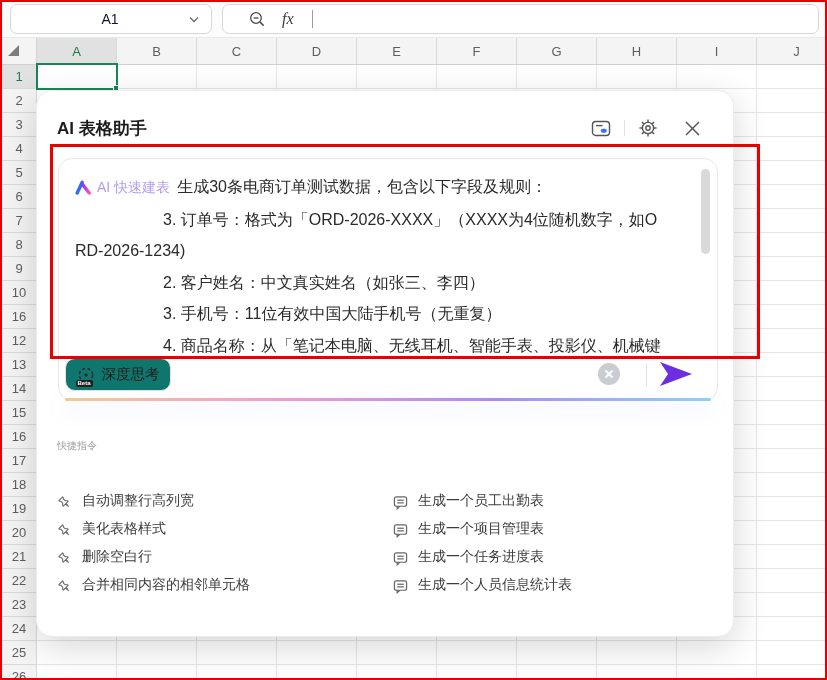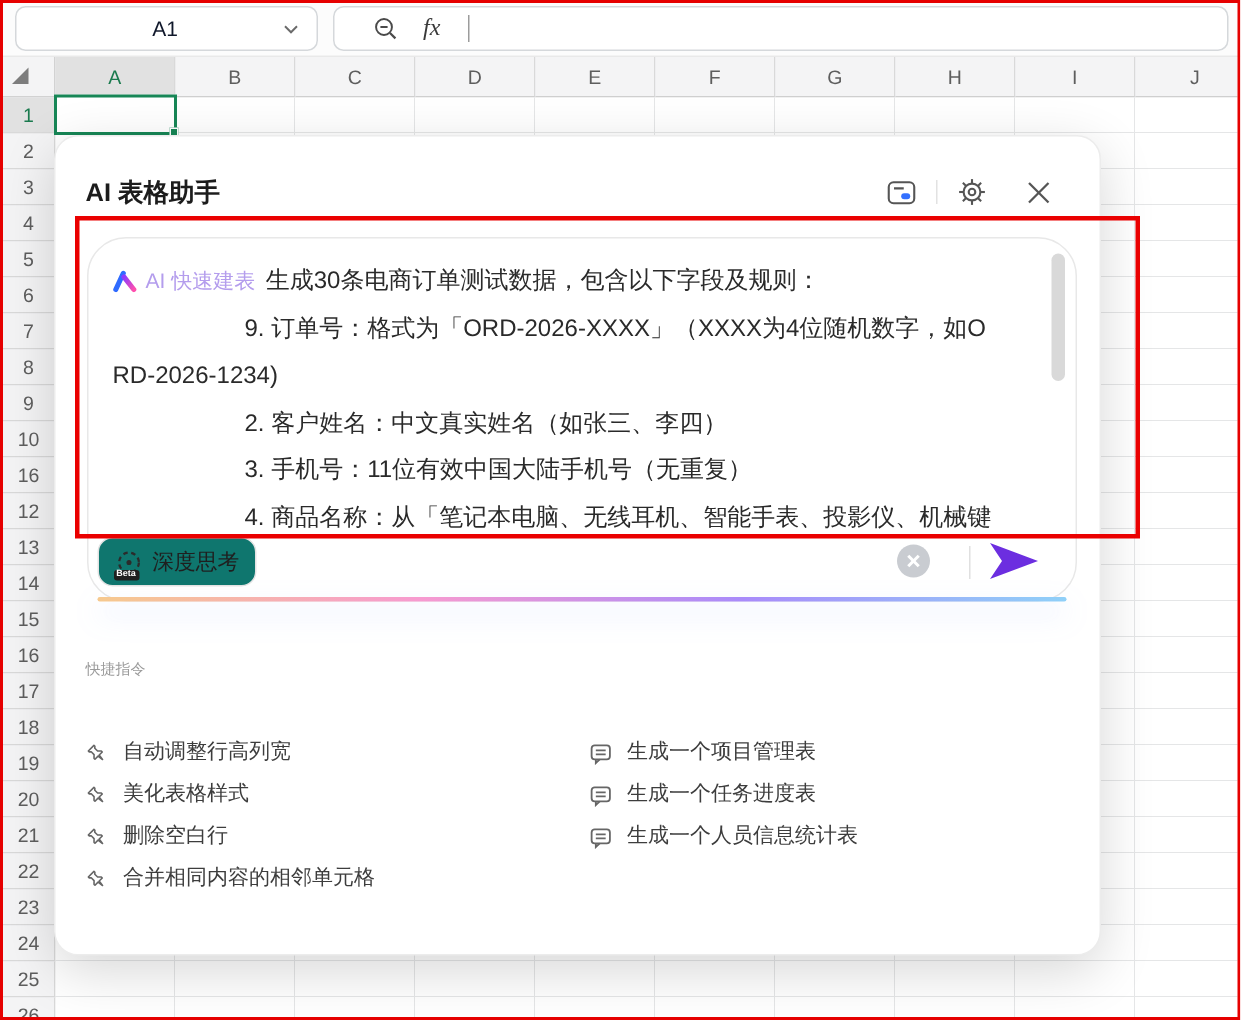--- a/index.html
+++ b/index.html
@@ -38,21 +38,21 @@
   .dialog{position:absolute;left:36px;top:90px;width:698px;height:547px;background:#fff;border:1px solid #ececec;border-radius:16px;box-shadow:0 10px 36px rgba(0,0,0,.16);z-index:10;}
   .dlg-title{position:absolute;left:20px;top:26px;font-size:17px;font-weight:bold;color:#1c1c1c;}
   .dlg-icons{position:absolute;right:30px;top:26px;display:flex;align-items:center;gap:12px;}
   .vdiv{width:1px;height:16px;background:#e2e2e2;}
   .icon-btn{display:flex;align-items:center;justify-content:center;width:22px;height:22px;cursor:pointer;}
 
   
   .red-rect{position:absolute;left:50px;top:144px;width:710px;height:215px;border:3px solid #ea0000;z-index:60;pointer-events:none;}
 
   
-  .prompt-box{position:absolute;left:21px;top:67px;width:660px;height:243px;border:1px solid #e8e8e8;border-radius:26px;background:#fff;}
+  .prompt-box{position:absolute;left:21px;top:67px;width:660px;height:243px;border:1px solid #e8e8e8;border-radius:14px;background:#fff;}
   .prompt-box::after{content:"";position:absolute;left:6px;right:6px;bottom:-1px;height:3px;border-radius:3px;
     background:linear-gradient(90deg,#f6c98e,#f79ad0,#a98bfa,#8fd0f8);box-shadow:0 8px 18px rgba(140,170,255,.35);}
   .prompt-text{position:absolute;left:16px;right:26px;top:13px;font-size:16px;color:#2a2a2a;}
   .prompt-line{height:31.5px;line-height:31.5px;white-space:nowrap;overflow:hidden;}
   .prompt-line.indent{padding-left:88px;}
   .intro-line{display:flex;align-items:center;height:31.5px;white-space:nowrap;}
   .ai-tag{display:inline-flex;align-items:center;gap:5px;margin-right:7px;}
   .ai-tag .tag-label{font-size:14px;color:#b49ded;}
   .pscroll{position:absolute;right:7px;top:10px;width:9px;height:85px;border-radius:5px;background:#d9d9d9;}
 
@@ -199,21 +199,21 @@
                     <stop offset="1" stop-color="#ff4fae"></stop>
                   </linearGradient>
                 </defs>
               <path d="M2.2 13 L7.2 2.2" stroke="#2f6bff" stroke-width="3.4" stroke-linecap="round" fill="none"></path>
               <path d="M7.6 4.6 L14.2 13" stroke="url(#lg1)" stroke-width="3.4" stroke-linecap="round" fill="none"></path>
             </svg>
             <span class="tag-label">AI 快速建表</span>
           </span>
           <span>生成30条电商订单测试数据，包含以下字段及规则：</span>
         </div>
-        <div class="prompt-line indent">9. 订单号：格式为「ORD-2026-XXXX」（XXXX为4位随机数字，如O</div>
+        <div class="prompt-line indent">3. 订单号：格式为「ORD-2026-XXXX」（XXXX为4位随机数字，如O</div>
           <div class="prompt-line">RD-2026-1234)</div>
           <div class="prompt-line indent">2. 客户姓名：中文真实姓名（如张三、李四）</div>
           <div class="prompt-line indent">3. 手机号：11位有效中国大陆手机号（无重复）</div>
           <div class="prompt-line indent">4. 商品名称：从「笔记本电脑、无线耳机、智能手表、投影仪、机械键</div>
       </div>
       <div class="pscroll"></div>
 
       <div class="deep-btn">
         <span class="atom">
           <svg width="18" height="18" viewBox="0 0 18 18">
@@ -271,45 +271,54 @@
           <div class="sc-item">
             <svg width="15" height="15" viewBox="0 0 17 17">
               <g transform="rotate(-45 8.5 8.5)">
                 <path d="M5.5 2.5 h6 v1 l-1.1 1 v3 l2 2 v1 h-3.3 l-0.6 4.2 -0.6 -4.2 H4.6 v-1 l2 -2 v-3 l-1.1 -1 z" fill="none" stroke="#666" stroke-width="1.2" stroke-linejoin="round"></path>
               </g>
             </svg>
             <span>合并相同内容的相邻单元格</span>
           </div>
       </div>
       <div>
-          <div class="sc-item">
+        <div class="sc-item">
             <svg width="15" height="15" viewBox="0 0 16 16">
               <rect x="1.5" y="2" width="13" height="10" rx="2.2" fill="none" stroke="#666" stroke-width="1.3"></rect>
               <line x1="4.5" y1="5.6" x2="11.5" y2="5.6" stroke="#666" stroke-width="1.3"></line>
               <line x1="4.5" y1="8.4" x2="11.5" y2="8.4" stroke="#666" stroke-width="1.3"></line>
               <path d="M4.5 12 v2.6 l2.8 -2.6" fill="none" stroke="#666" stroke-width="1.3"></path>
             </svg>
-            <span>生成一个项目管理表</span>
+            <span>生成一个员工出勤表</span>
           </div>
           <div class="sc-item">
             <svg width="15" height="15" viewBox="0 0 16 16">
               <rect x="1.5" y="2" width="13" height="10" rx="2.2" fill="none" stroke="#666" stroke-width="1.3"></rect>
               <line x1="4.5" y1="5.6" x2="11.5" y2="5.6" stroke="#666" stroke-width="1.3"></line>
               <line x1="4.5" y1="8.4" x2="11.5" y2="8.4" stroke="#666" stroke-width="1.3"></line>
               <path d="M4.5 12 v2.6 l2.8 -2.6" fill="none" stroke="#666" stroke-width="1.3"></path>
             </svg>
-            <span>生成一个任务进度表</span>
+            <span>生成一个项目管理表</span>
           </div>
           <div class="sc-item">
             <svg width="15" height="15" viewBox="0 0 16 16">
               <rect x="1.5" y="2" width="13" height="10" rx="2.2" fill="none" stroke="#666" stroke-width="1.3"></rect>
               <line x1="4.5" y1="5.6" x2="11.5" y2="5.6" stroke="#666" stroke-width="1.3"></line>
               <line x1="4.5" y1="8.4" x2="11.5" y2="8.4" stroke="#666" stroke-width="1.3"></line>
               <path d="M4.5 12 v2.6 l2.8 -2.6" fill="none" stroke="#666" stroke-width="1.3"></path>
             </svg>
+            <span>生成一个任务进度表</span>
+          </div>
+          <div class="sc-item">
+            <svg width="15" height="15" viewBox="0 0 16 16">
+              <rect x="1.5" y="2" width="13" height="10" rx="2.2" fill="none" stroke="#666" stroke-width="1.3"></rect>
+              <line x1="4.5" y1="5.6" x2="11.5" y2="5.6" stroke="#666" stroke-width="1.3"></line>
+              <line x1="4.5" y1="8.4" x2="11.5" y2="8.4" stroke="#666" stroke-width="1.3"></line>
+              <path d="M4.5 12 v2.6 l2.8 -2.6" fill="none" stroke="#666" stroke-width="1.3"></path>
+            </svg>
             <span>生成一个人员信息统计表</span>
           </div>
       </div>
     </div>
   </div>
 
   <div class="red-rect"></div>
 </div>
 
 </body></html>

